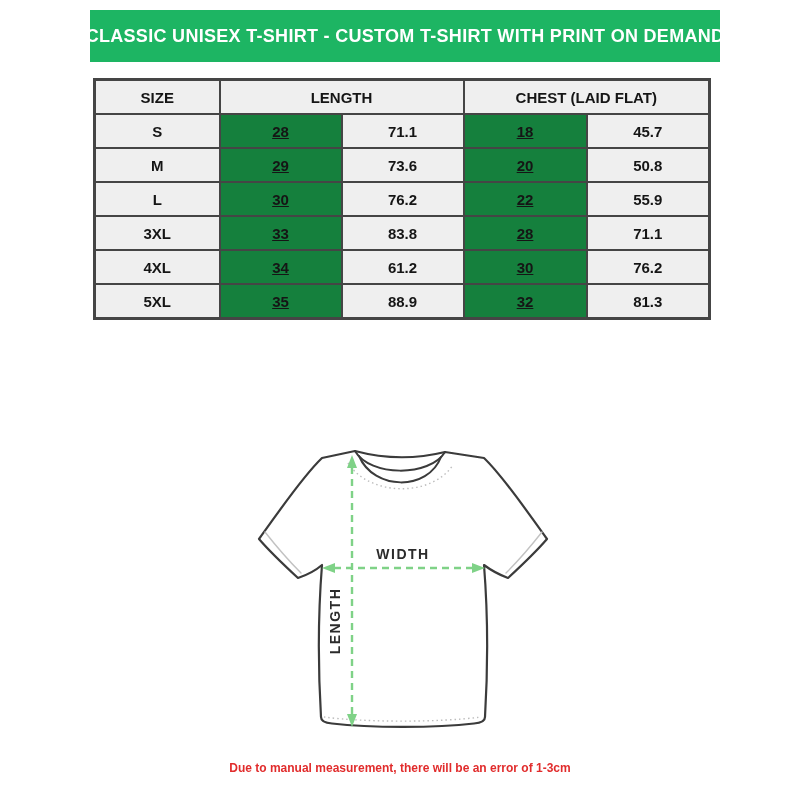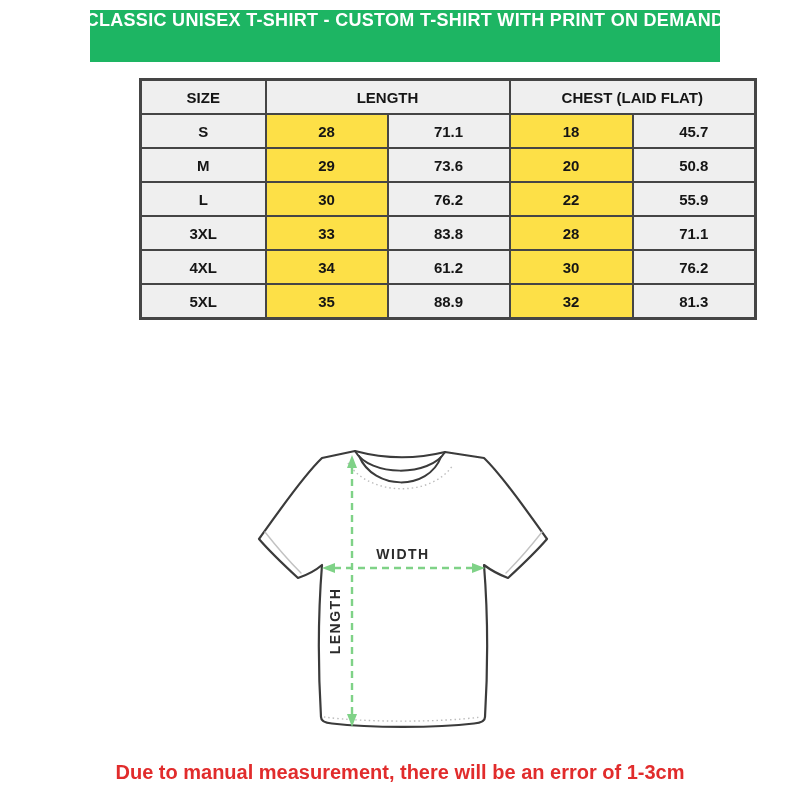--- a/index.html
+++ b/index.html
@@ -4,53 +4,52 @@
 <style>
   html, body { margin: 0; padding: 0; background: #ffffff; }
   body { font-family: "Liberation Sans", sans-serif; }
   .canvas {
     position: relative; width: 800px; height: 800px;
     background: #ffffff; overflow: hidden;
   }
   
   .banner {
     position: absolute; left: 90px; top: 10px; width: 630px; height: 52px;
-    background: #1db563; display: flex; justify-content: center;
+    background: #1db563; display: flex; align-items: center; justify-content: center;
   }
   .banner-title {
     color: #ffffff; font-weight: bold; font-size: 18px; letter-spacing: 0.3px;
     white-space: nowrap;
   }
   
   .size-table {
     position: absolute; left: 93px; top: 78px; width: 615px;
     border-collapse: collapse; table-layout: fixed;
     border: 3px solid #454545;
-    margin-left: 46px;
   }
   .size-table td, .size-table th {
     border: 2px solid #454545; height: 32px; padding: 0;
     text-align: center; vertical-align: middle;
     font-size: 15px; font-weight: bold; color: #151515;
   }
   .shade { background: #efefef; }
-  .plain { background: #fde047; }
+  .plain { background: #15803d; text-decoration: underline; }
   
   .diagram { position: absolute; left: 240px; top: 425px; }
   .shirt-line { fill: #ffffff; stroke: #3b3b3b; stroke-width: 2.2; stroke-linejoin: round; }
   .shirt-detail { fill: none; stroke: #3b3b3b; stroke-width: 2; stroke-linecap: round; }
   .stitch { fill: none; stroke: #c2c2c2; stroke-width: 1.4; stroke-linecap: round; }
   .stitch-dotted { fill: none; stroke: #bdbdbd; stroke-width: 1.4; stroke-dasharray: 1.5 3; }
   .arrow-line { fill: none; stroke: #7fd287; stroke-width: 2.4; stroke-dasharray: 7 5; }
   .arrow-head { fill: #7fd287; stroke: none; }
   .diagram-label { font-family: "Liberation Sans", sans-serif; font-size: 14px; font-weight: bold; fill: #2b2b2b; letter-spacing: 1.5px; }
   
   .footnote {
     position: absolute; left: 0; top: 761px; width: 800px;
-    text-align: center; font-size: 20px; font-weight: bold; color: #e12c2c;
+    text-align: center; font-size: 12px; font-weight: bold; color: #e12c2c;
   }
 </style>
 </head>
 <body>
 
 <div class="canvas">
 
   <div class="banner">
     <span class="banner-title">CLASSIC UNISEX T-SHIRT - CUSTOM T-SHIRT WITH PRINT ON DEMAND</span>
   </div>

